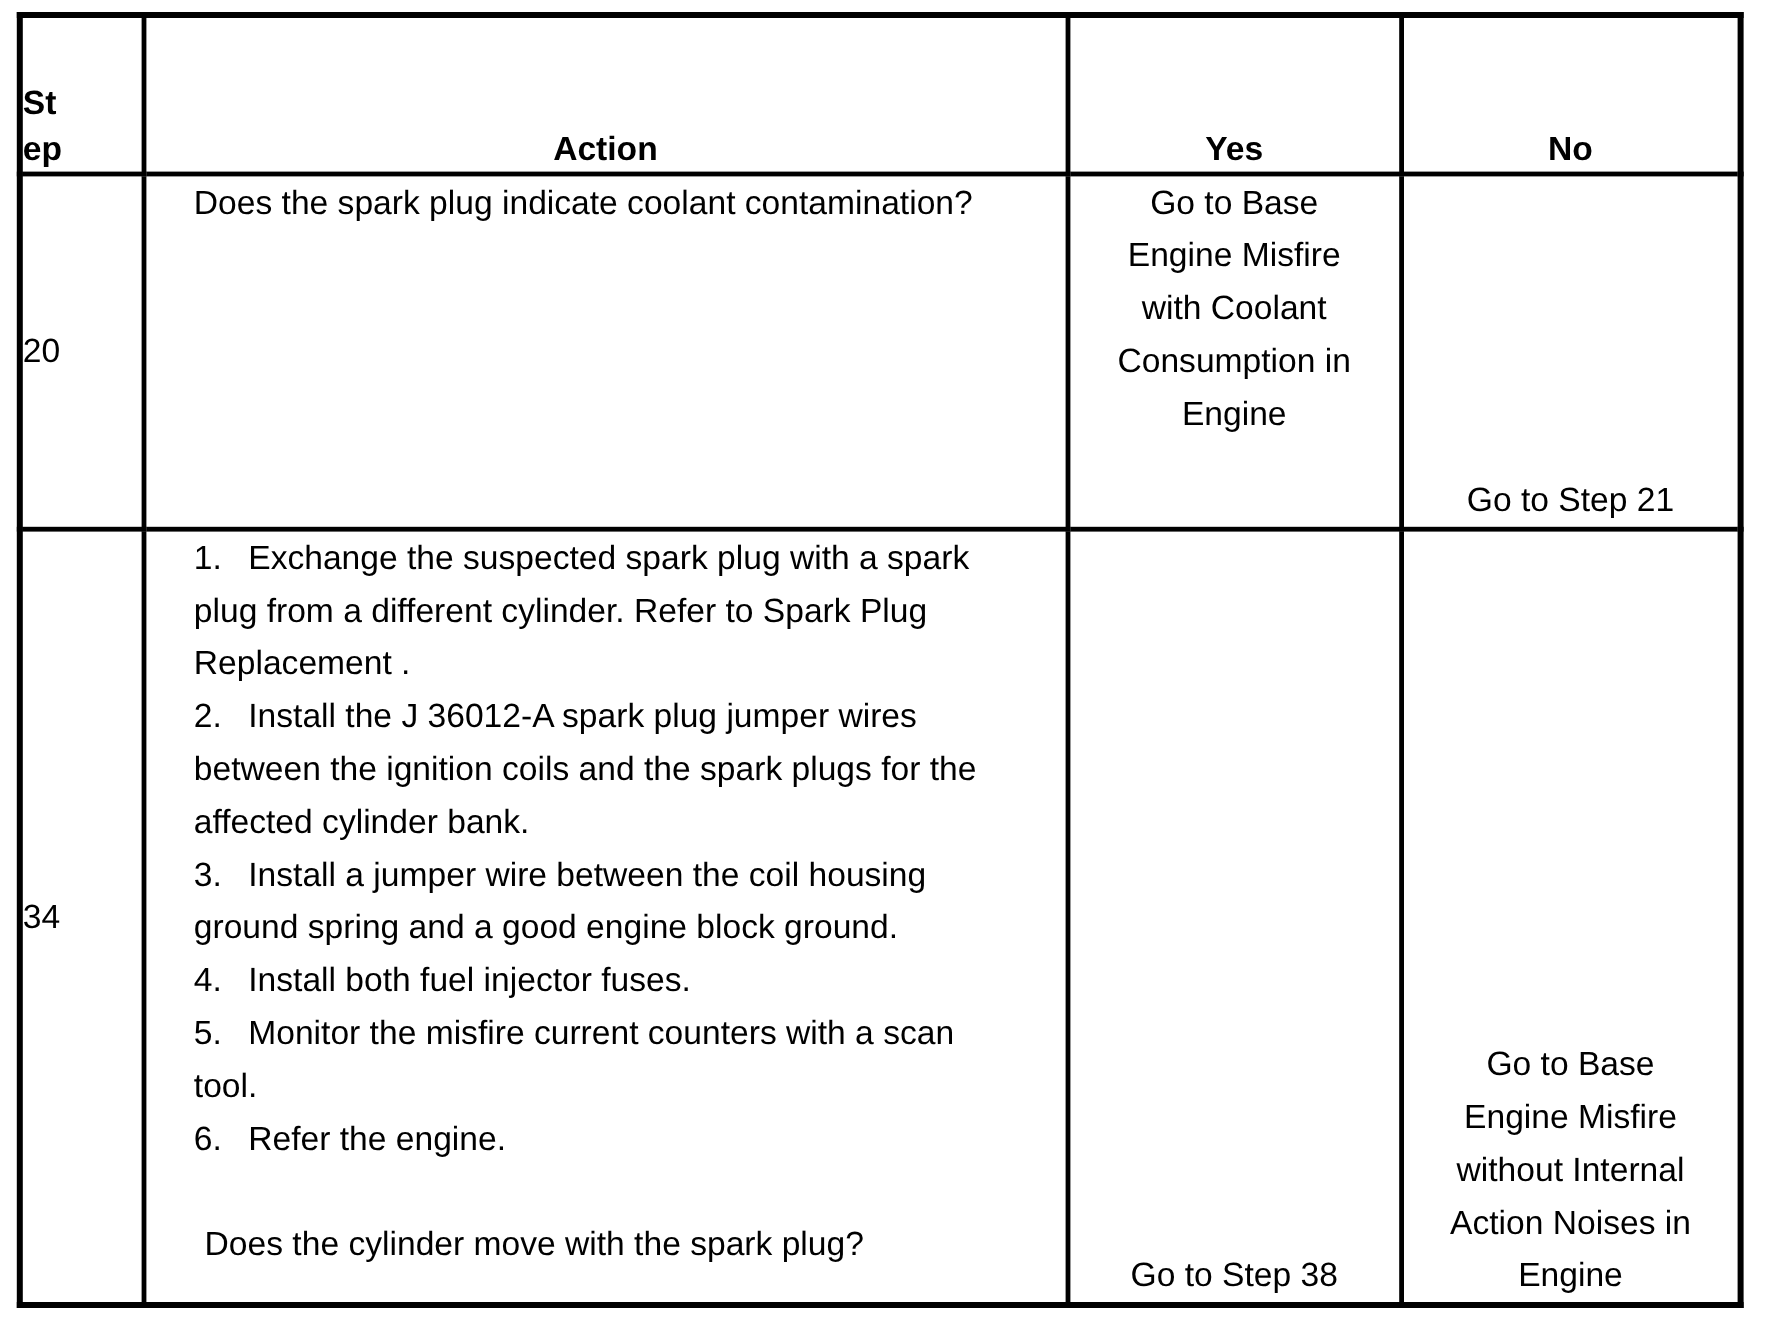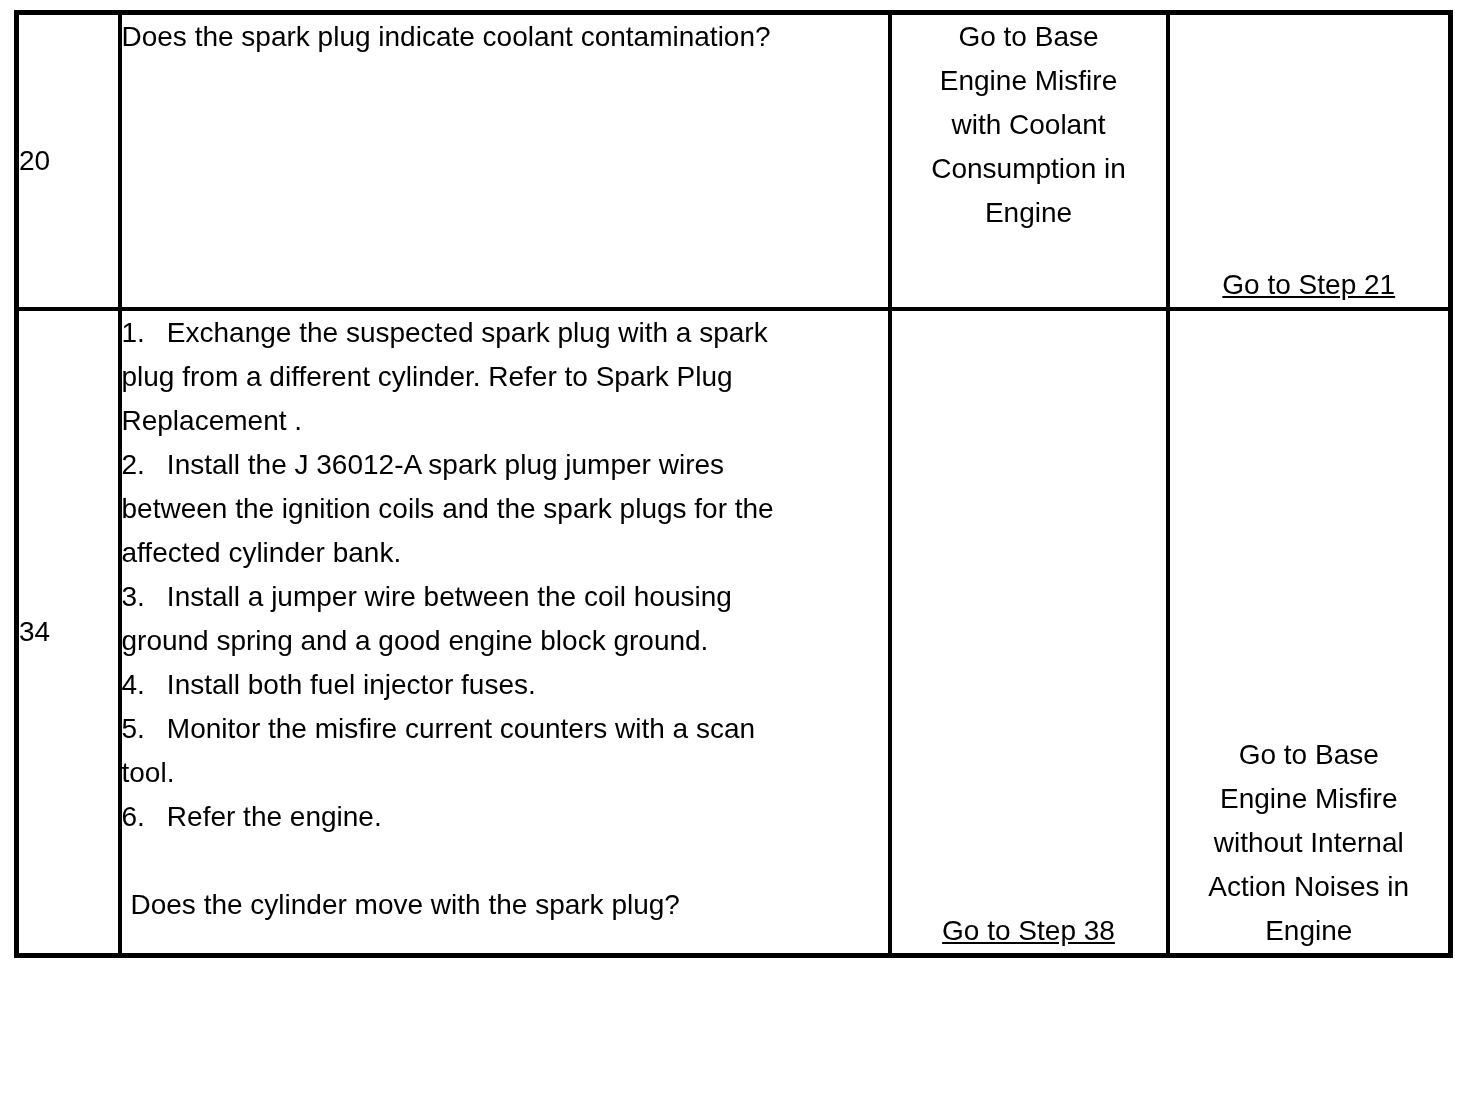--- a/index.html
+++ b/index.html
@@ -71,50 +71,60 @@
     padding-left: 23px;
   }
   
   td.action-cell {
     vertical-align: top;
     padding: 12px 14px 12px 14px;
   }
   td.action-cell p {
     margin: 0;
     max-width: 670px;
+    padding-left: 40px;
   }
   p.li .num { margin-right: 22px; }
   p.q-follow {
     margin-top: 44px !important;
     margin-left: 9px !important;
   }
   
   td.nav-cell { text-align: center; }
   td.nav-top    { vertical-align: top; padding-top: 12px; }
-  td.nav-bottom { vertical-align: bottom; padding-bottom: 12px; text-decoration: underline; }
+  td.nav-bottom { vertical-align: bottom; padding-bottom: 12px; }
   td.nav-bottom-raised { vertical-align: bottom; padding-bottom: 56px; }
   .nav-text {
     display: block;
     width: 215px;
     margin: 0 auto;
   }
 </style>
 </head>
 <body>
 
 <div class="page">
   <div class="table-wrap">
     <table class="diag">
       <colgroup>
         <col class="c-step">
         <col class="c-action">
         <col class="c-yes">
         <col class="c-no">
       </colgroup>
       <tbody>
+          <tr class="r-head">
+        <th class="h-step">
+          <span class="hline">St</span>
+          <span class="hline">ep</span>
+        </th>
+        <th>Action</th>
+        <th>Yes</th>
+        <th>No</th>
+      </tr>
 
       <tr class="r-20">
         <td class="step-cell">
           <span>20</span>
         </td>
         <td class="action-cell">
           <p class="q">Does the spark plug indicate coolant contamination?</p>
         </td>
         <td class="nav-cell nav-top">
           <span class="nav-text">Go to Base Engine Misfire with Coolant Consumption in Engine</span>

